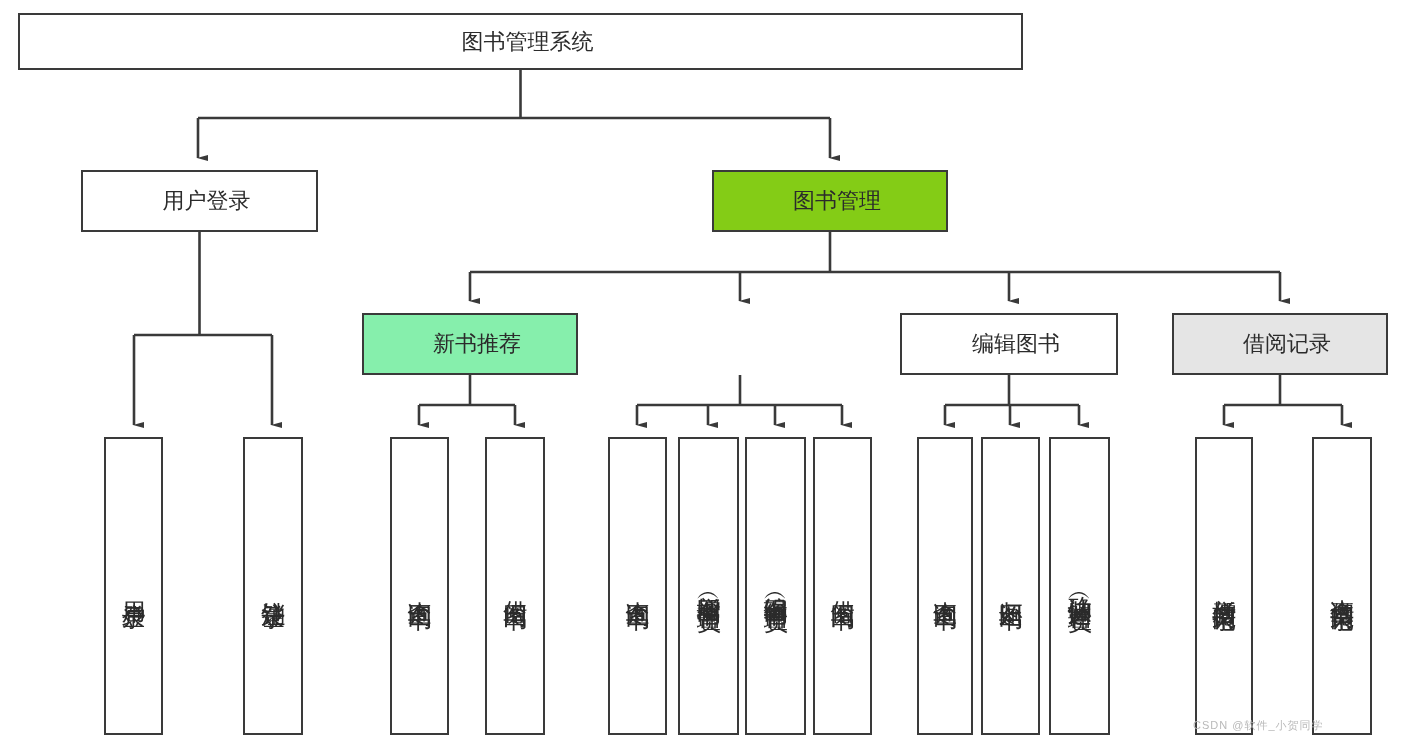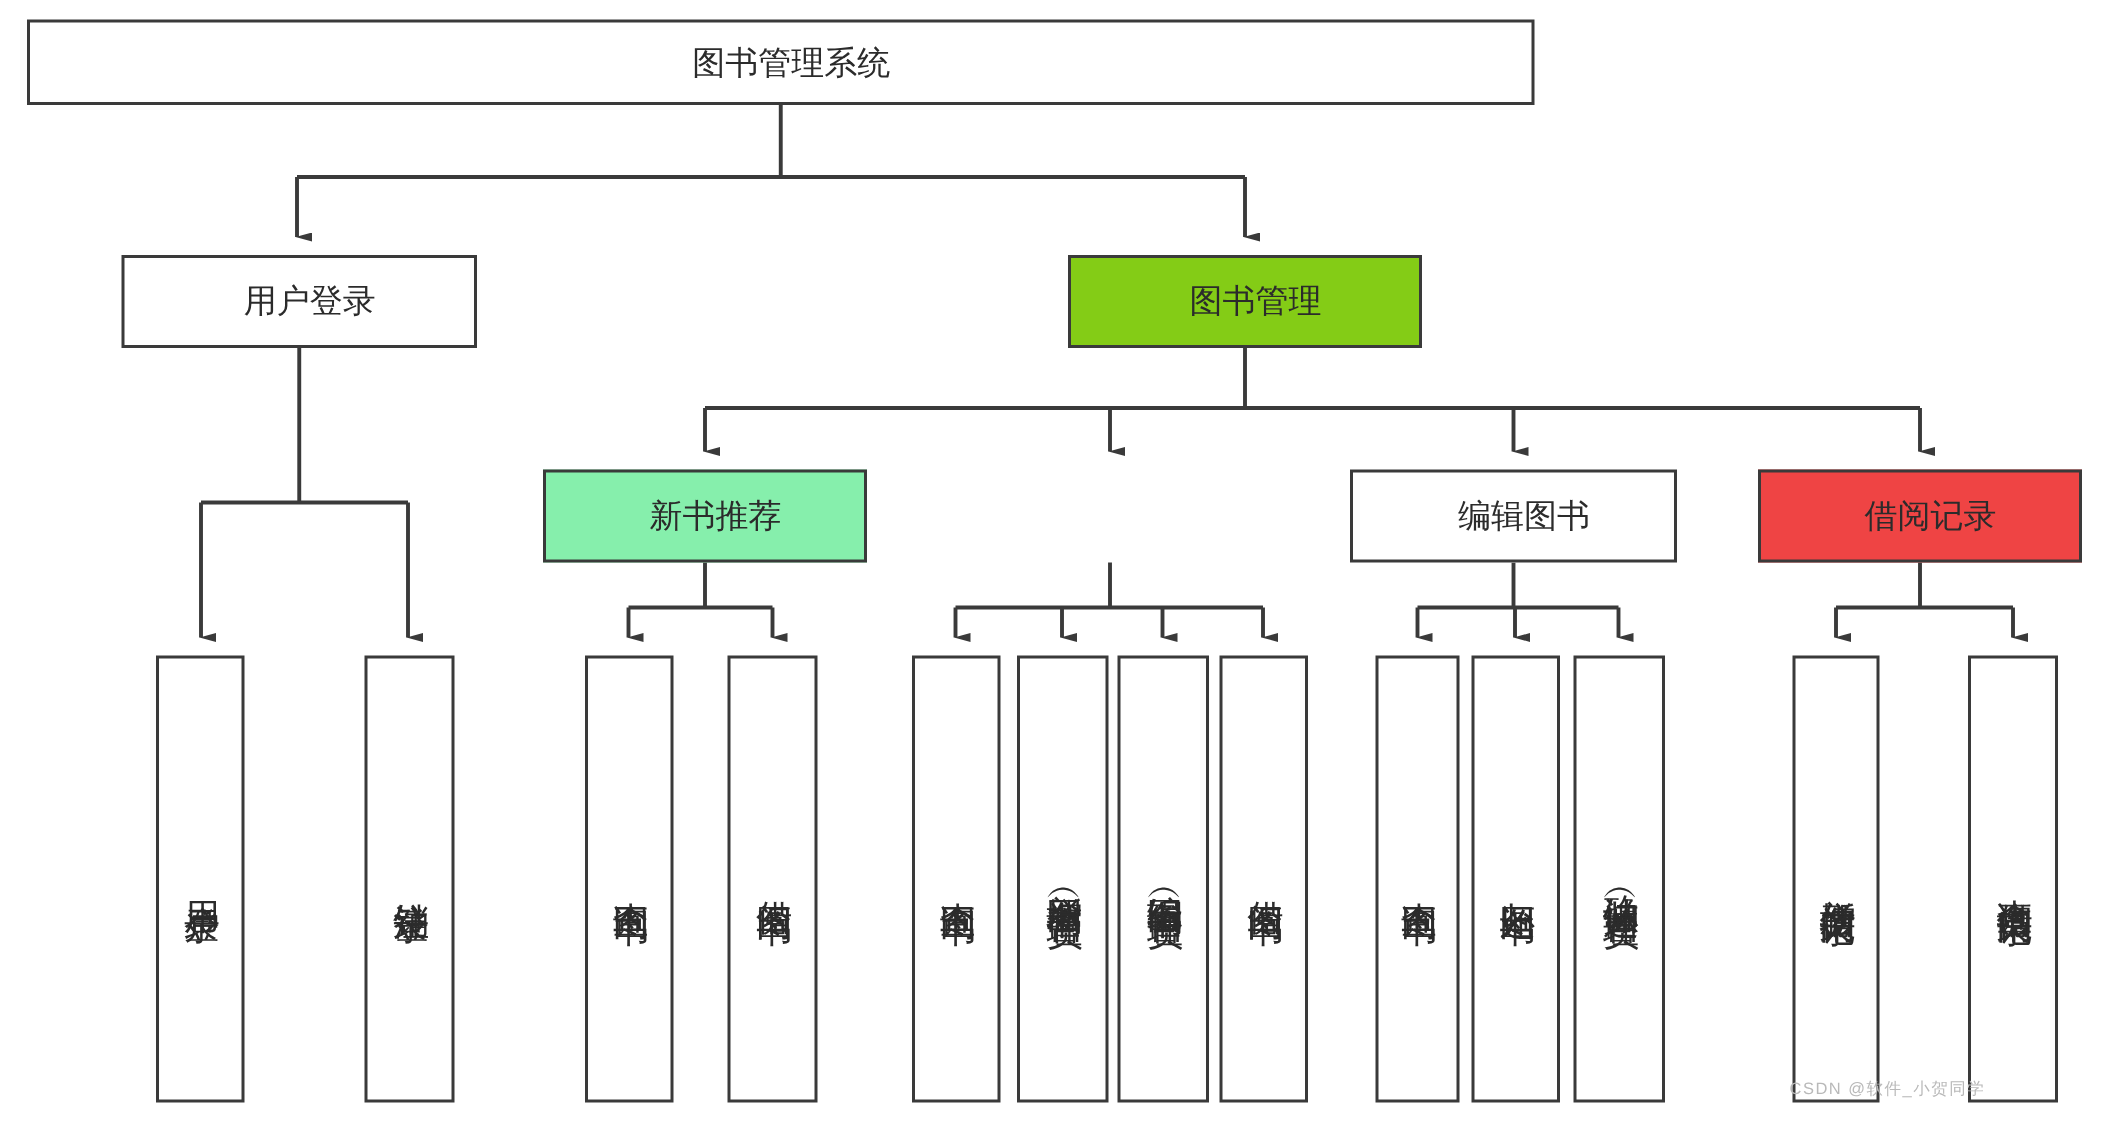--- a/index.html
+++ b/index.html
@@ -127,21 +127,21 @@
   <div class="node h" id="l2-1" style="left: 712px; top: 170px; width: 236px; height: 62px; border-color: rgb(58, 58, 58); background: #84cc16; color: rgb(43, 43, 43);">
     <span>图书管理</span>
   </div>
 
   <div class="node h" id="l3-0" style="left: 362px; top: 313px; width: 216px; height: 62px; border-color: rgb(58, 58, 58); background: #86efac; color: rgb(43, 43, 43);">
     <span>新书推荐</span>
   </div>
   <div class="node h" id="l3-2" style="left: 900px; top: 313px; width: 218px; height: 62px; border-color: rgb(58, 58, 58); background: rgb(255, 255, 255); color: rgb(43, 43, 43);">
     <span>编辑图书</span>
   </div>
-  <div class="node h" id="l3-3" style="left: 1172px; top: 313px; width: 216px; height: 62px; border-color: rgb(58, 58, 58); background: #ef4444; color: rgb(43, 43, 43);">
+  <div class="node h" id="l3-3" style="left: 1172px; top: 313px; width: 216px; height: 62px; border-color: rgb(58, 58, 58); background: #e5e5e5; color: rgb(43, 43, 43);">
     <span>借阅记录</span>
   </div>
 
   <div class="node v" id="lf-0" style="left: 104px; top: 437px; width: 59px; height: 298px; border-color: rgb(58, 58, 58); background: rgb(255, 255, 255); color: rgb(43, 43, 43);">
     <span>用户登录</span>
   </div>
   <div class="node v" id="lf-1" style="left: 243px; top: 437px; width: 60px; height: 298px; border-color: rgb(58, 58, 58); background: rgb(255, 255, 255); color: rgb(43, 43, 43);">
     <span>注销登录</span>
   </div>
   <div class="node v" id="lf-2" style="left: 390px; top: 437px; width: 59px; height: 298px; border-color: rgb(58, 58, 58); background: rgb(255, 255, 255); color: rgb(43, 43, 43);">

